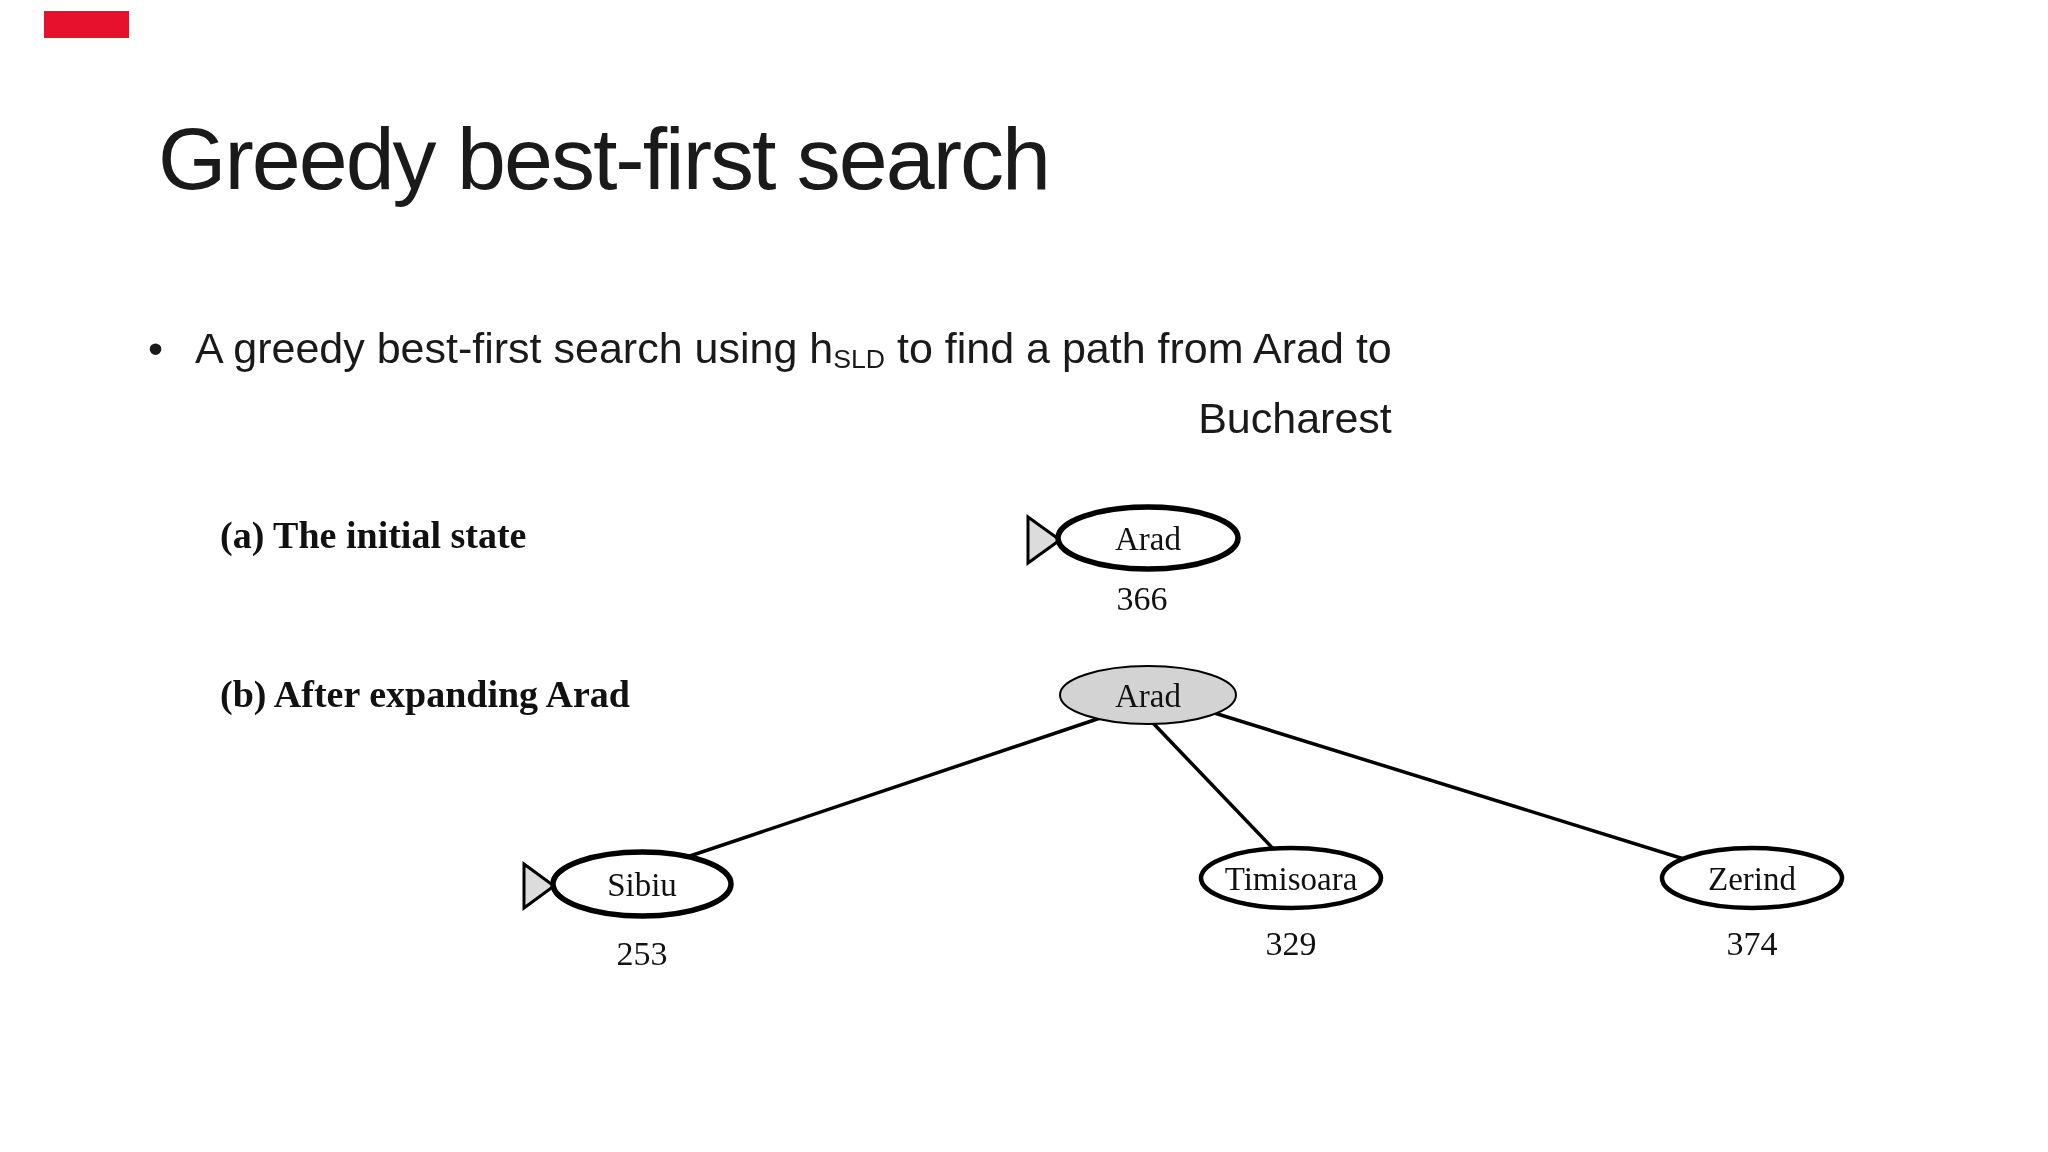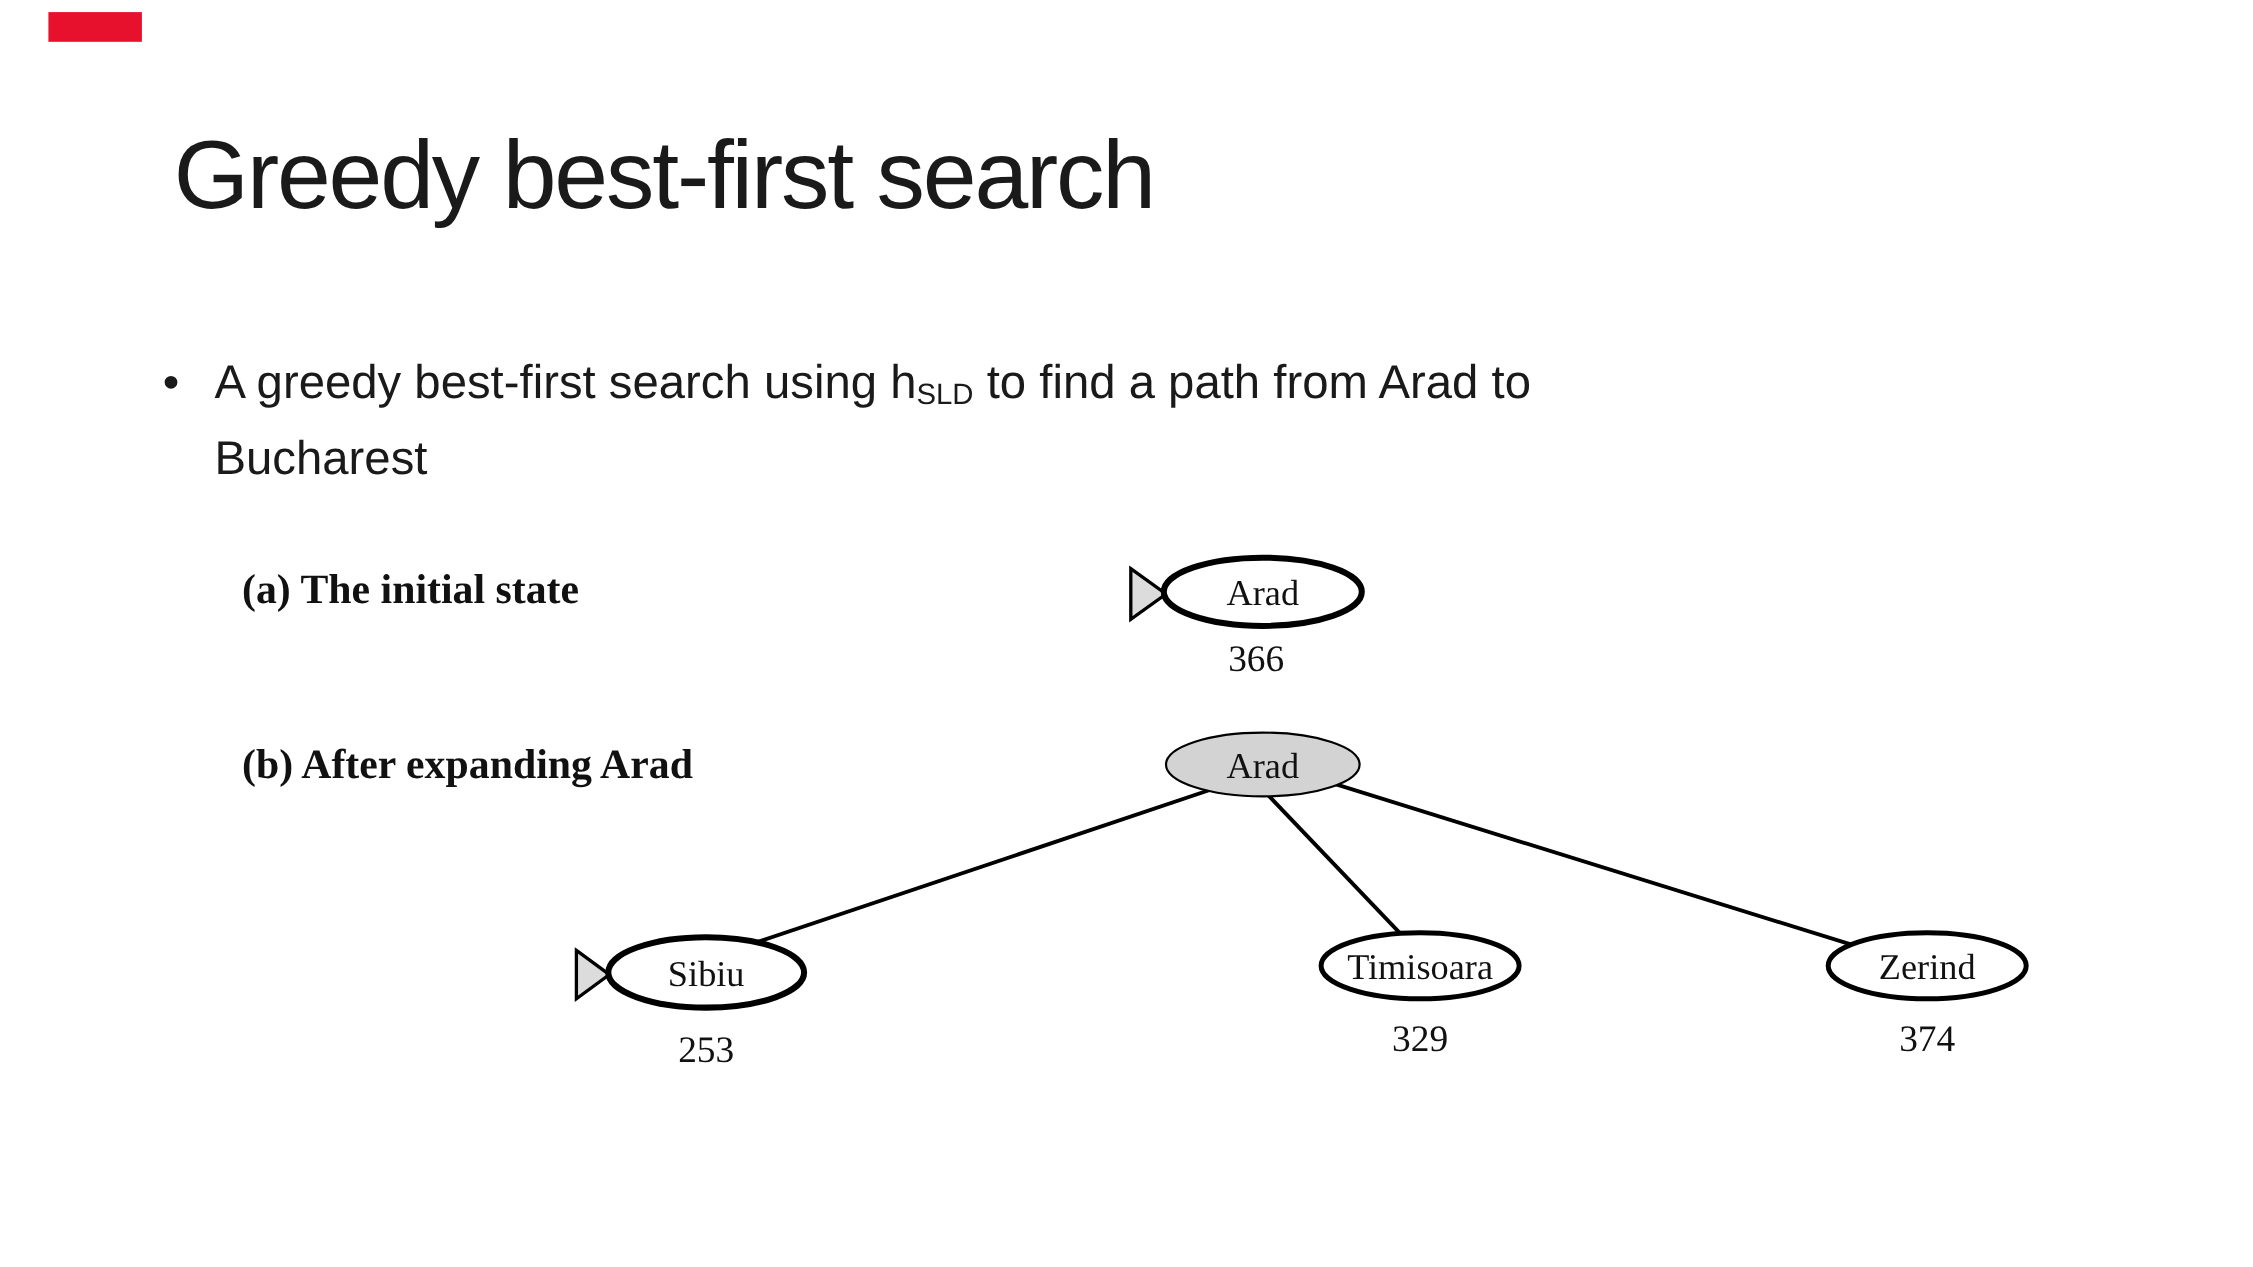--- a/index.html
+++ b/index.html
@@ -42,20 +42,21 @@
     font-size: 43px;
     line-height: 64px;
     color: #1a1a1a;
   }
   #bullet .marker {
     width: 47px;
     flex: 0 0 47px;
   }
   #bullet .btext {
     white-space: nowrap;
+    text-align: right;
   }
   #bullet sub {
     font-size: 0.62em;
     vertical-align: baseline;
     position: relative;
     top: 0.18em;
   }
   #figure-svg {
     position: absolute;
     left: 0;

